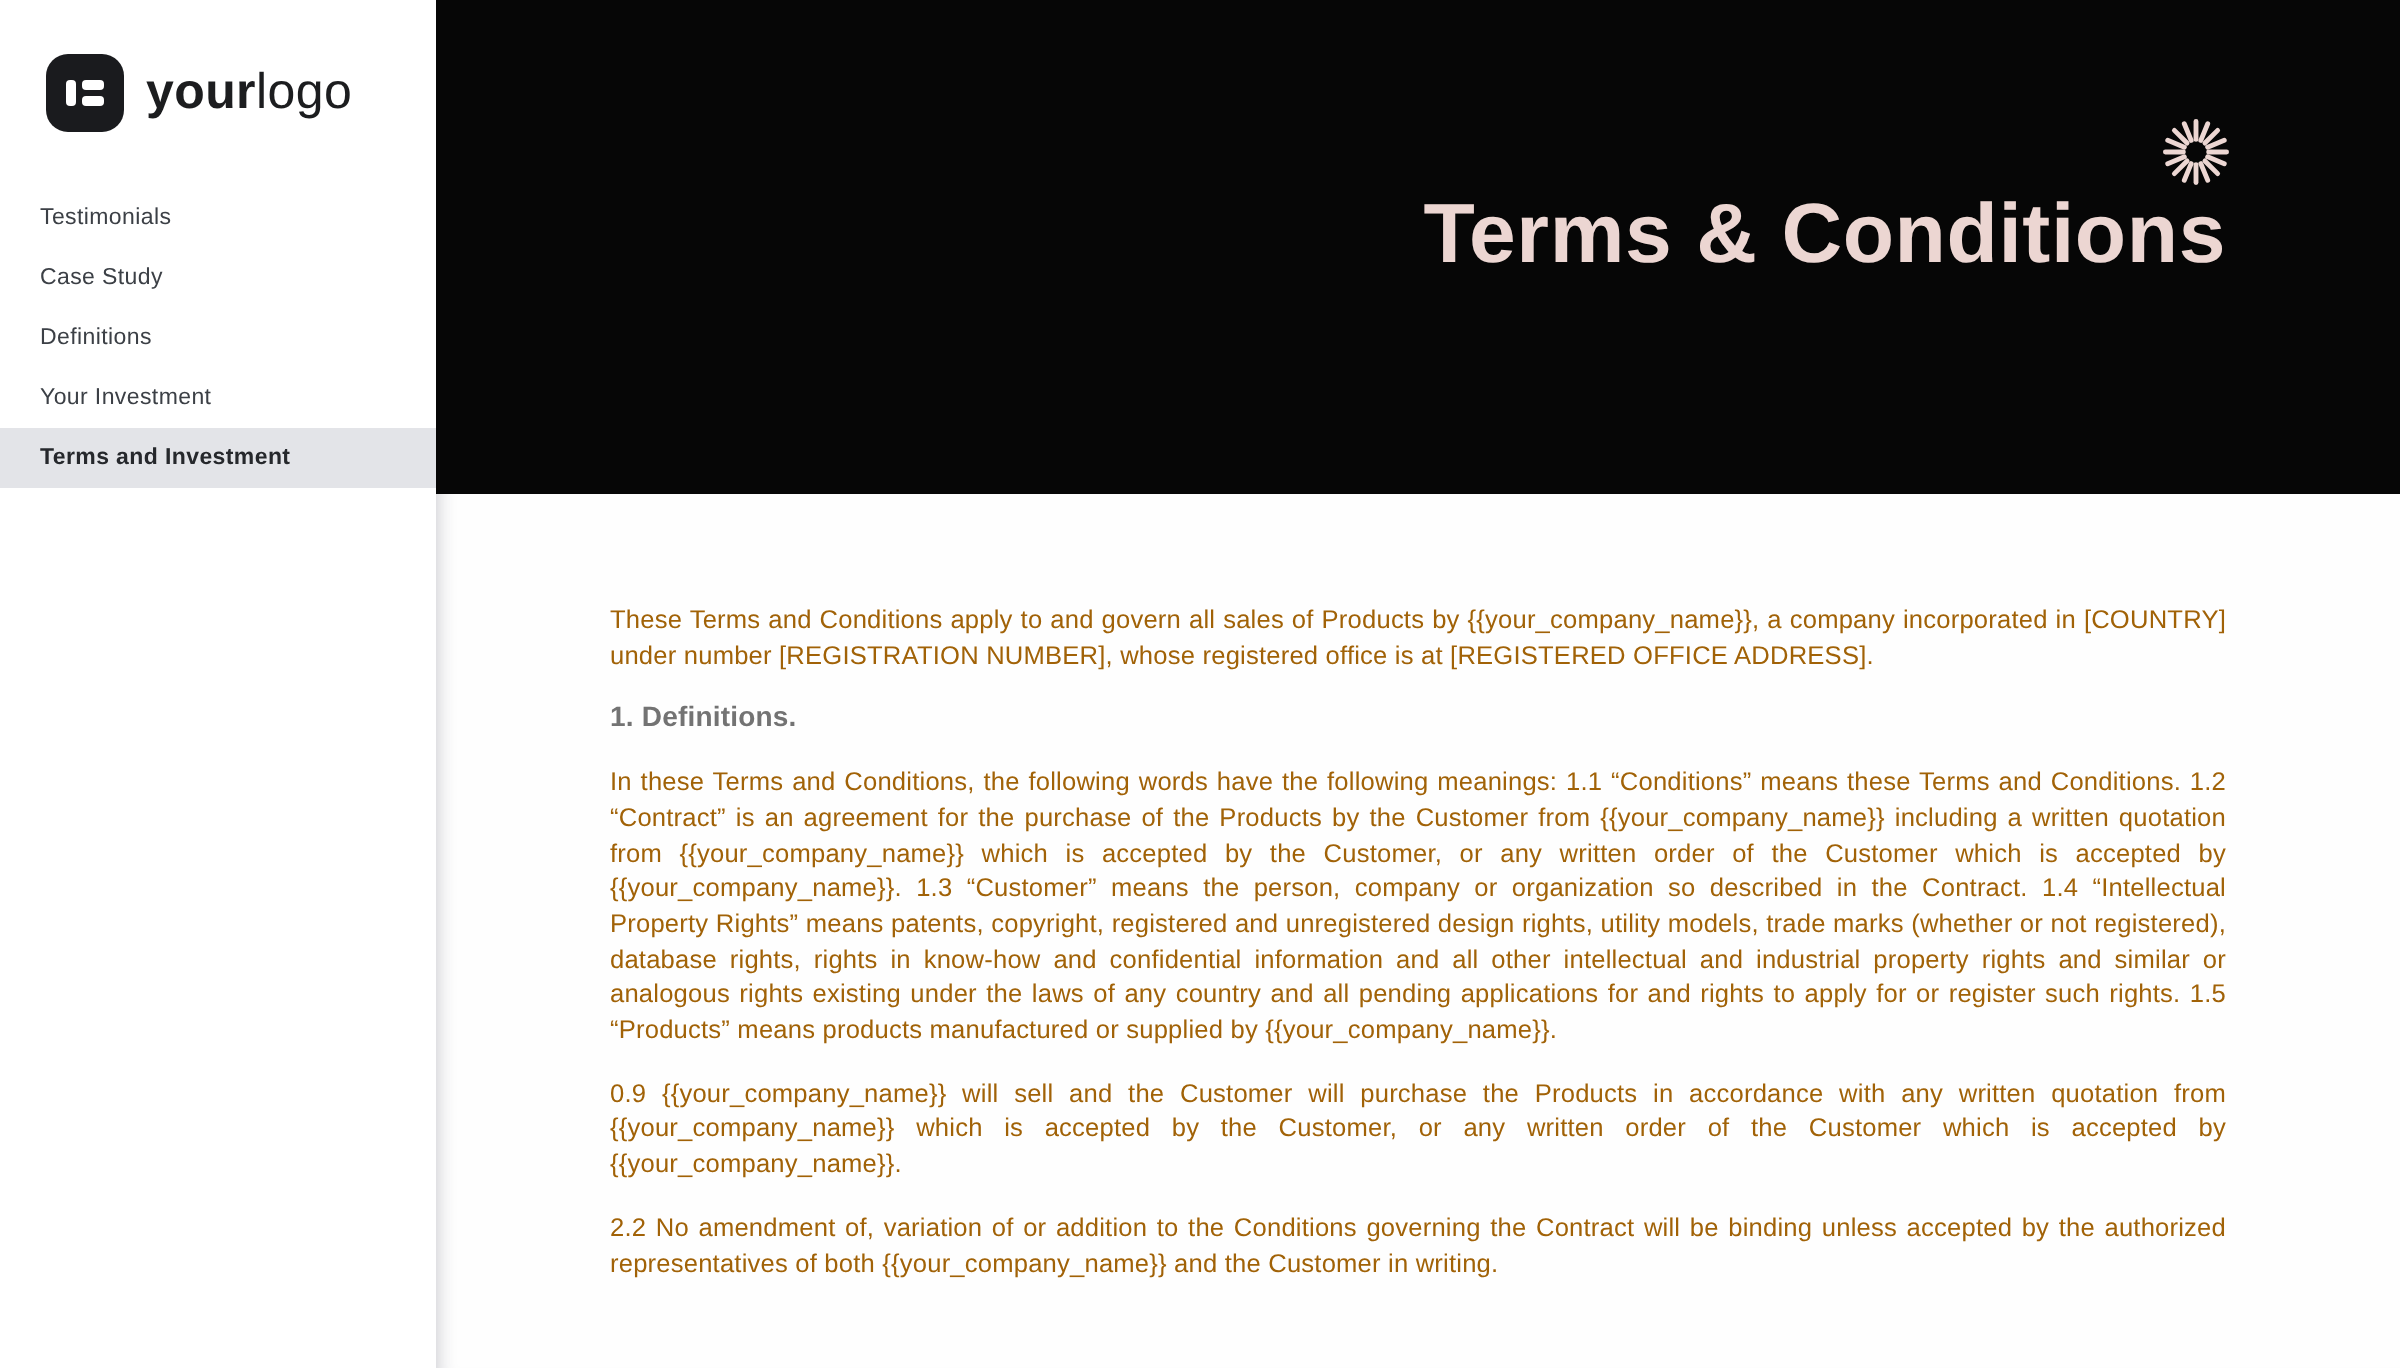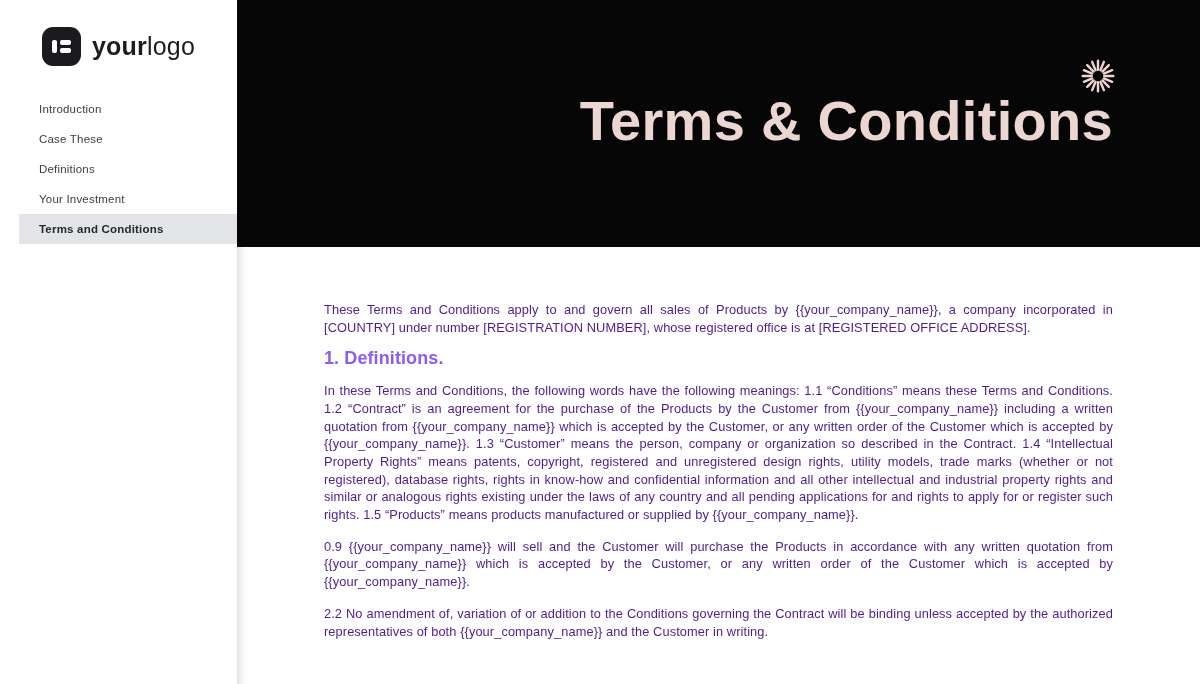--- a/index.html
+++ b/index.html
@@ -2,21 +2,21 @@
 <html><head>
 <meta charset="utf-8">
 <style>
   * { box-sizing: border-box; }
   html, body { margin: 0; padding: 0; }
   body {
     width: 1200px; height: 684px; overflow: hidden;
     background: #ffffff;
     font-family: "Liberation Sans", sans-serif;
   }
-  .app { display: flex; width: 1200px; height: 592px; padding-left: 19px; }
+  .app { display: flex; width: 1200px; height: 592px; }
 
   
   .sidebar {
     width: 218px; flex: 0 0 218px; background: #ffffff;
     position: relative; z-index: 2;
   }
   .logo-row {
     display: flex; align-items: center; gap: 11px;
     padding: 27px 0 0 23px;
   }
@@ -38,67 +38,67 @@
     padding: 9px 20px; cursor: pointer; letter-spacing: 0.2px;
   }
   .nav-item.active {
     background: #e3e4e8; font-weight: 700; color: #26282c;
   }
 
   
   .main { flex: 1; position: relative; background: #ffffff; min-width: 0; }
   .hero { height: 247px; background: #060606; position: relative; }
   .hero-title {
-    position: absolute; right: 87px; bottom: 66px;
-    font-size: 56px; line-height: 44px; font-weight: 700;
+    position: absolute; right: 87px; bottom: 80px;
+    font-size: 42px; line-height: 44px; font-weight: 700;
     color: #ecd6d2; letter-spacing: 0.3px; white-space: nowrap;
   }
   .starburst {
     position: absolute; top: 58px; right: 84px;
     width: 36px; height: 36px;
   }
 
   .body-area {
     height: 437px; background: #fefefe;
     box-shadow: inset 10px 0 10px -10px rgba(40, 40, 60, 0.28);
     padding: 54px 87px 0 87px;
     overflow: hidden;
   }
   .body-area p {
-    font-size: 12.8px; line-height: 17.7px; color: #4c1d95;
+    font-size: 12.8px; line-height: 17.7px; color: #a16207;
     text-align: justify; margin: 0 0 14px 0; letter-spacing: 0.1px;
   }
   .body-area .sec-heading {
-    font-size: 18px; line-height: 17.7px; font-weight: 700;
-    color: #8b5cf6; margin: 0 0 14px 0; letter-spacing: 0.1px;
+    font-size: 14px; line-height: 17.7px; font-weight: 700;
+    color: #737373; margin: 0 0 14px 0; letter-spacing: 0.1px;
   }
 </style>
 </head>
 <body>
 
 <div class="app">
 
   <aside class="sidebar">
     <div class="logo-row">
       <div class="logo-mark">
         <span class="lg-bar-v"></span>
         <span class="lg-lines">
           <span class="lg-line"></span>
           <span class="lg-line"></span>
         </span>
       </div>
       <div class="logo-text"><span class="lt-bold">your</span><span class="lt-light">logo</span></div>
     </div>
 
     <nav class="nav">
-      <div class="nav-item">Introduction</div>
-      <div class="nav-item">Case These</div>
+      <div class="nav-item">Testimonials</div>
+      <div class="nav-item">Case Study</div>
       <div class="nav-item">Definitions</div>
       <div class="nav-item">Your Investment</div>
-      <div class="nav-item active">Terms and Conditions</div>
+      <div class="nav-item active">Terms and Investment</div>
     </nav>
   </aside>
 
   <main class="main">
     <header class="hero">
       <svg class="starburst" viewBox="0 0 40 40" aria-hidden="true">
         <g stroke="#ecd6d2" stroke-width="2.7" stroke-linecap="round">
           <line x1="20" y1="3" x2="20" y2="13"></line>
           <line x1="20" y1="3" x2="20" y2="13" transform="rotate(22.5 20 20)"></line>
           <line x1="20" y1="3" x2="20" y2="13" transform="rotate(45 20 20)"></line>

